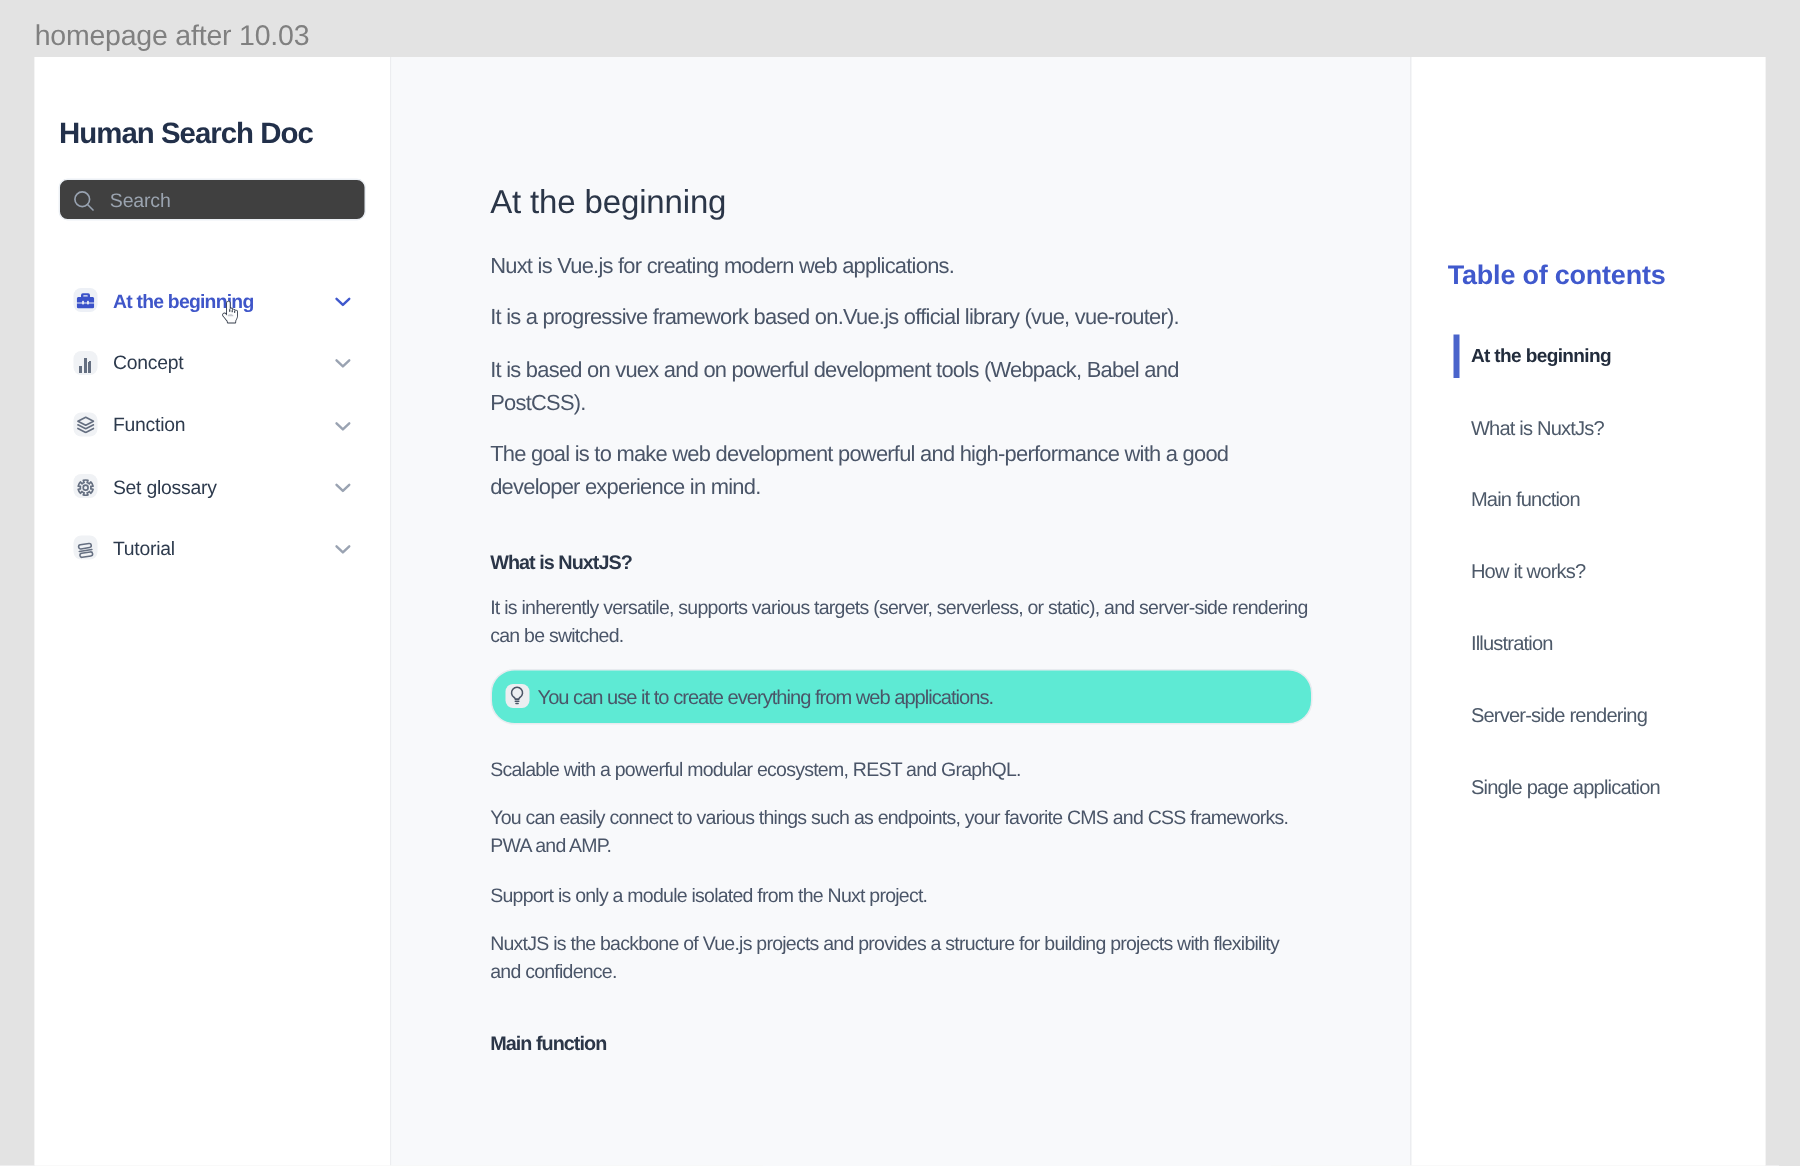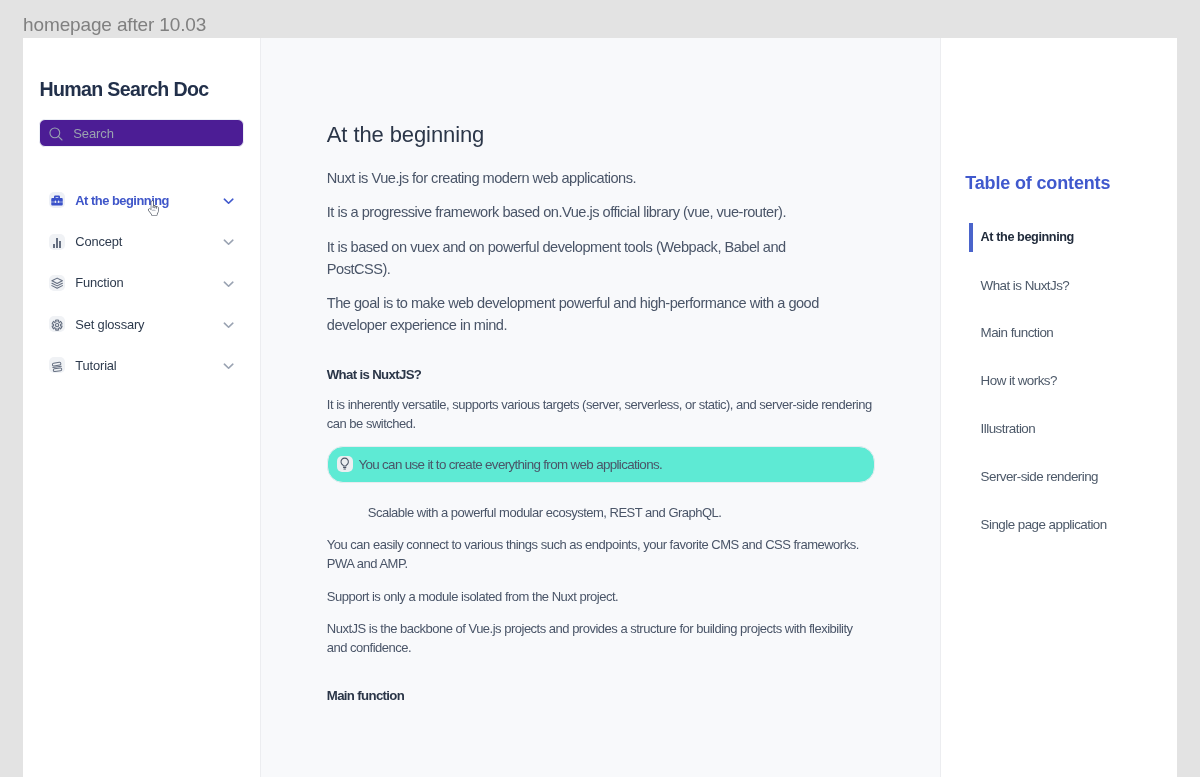--- a/index.html
+++ b/index.html
@@ -16,21 +16,21 @@
   .page{
     position:absolute;left:23px;top:38px;width:1154px;height:739px;
     background:#ffffff;display:flex;overflow:hidden;
   }
   
   .sidebar{width:238px;flex:0 0 238px;background:#fff;border-right:1px solid #ecedf0;box-sizing:border-box;position:relative;}
   .brand{position:absolute;left:16.4px;top:40.6px;font-size:19.6px;font-weight:bold;color:#22304a;
          letter-spacing:-.66px;line-height:20px;}
   .search{
     position:absolute;left:16.3px;top:81.3px;width:204.5px;height:28px;box-sizing:border-box;
-    border:1px solid #ecf0f5;border-radius:6px;background:#4c1d95;
+    border:1px solid #ecf0f5;border-radius:6px;background:#404040;
     display:flex;align-items:center;
   }
   .search .ico{margin:1.3px 0 0 8.5px;display:flex;color:#98a2b0;align-items:center;}
   .search .ph{font-size:13px;color:#9aa3af;margin-left:10.4px;letter-spacing:-.1px;}
   .nav{position:absolute;left:0;top:141.6px;width:100%;}
   .nav-item{
     display:flex;align-items:center;height:41.3px;padding:0 0 0 26.2px;box-sizing:border-box;
     cursor:pointer;
   }
   .nav-ico{
@@ -49,21 +49,21 @@
   p.lead{font-size:14.6px;letter-spacing:-0.5px;color:#4a5568;line-height:21.3px;margin:13.6px 0 0 0;width:502px;}
   p.lead.first{margin-top:21.5px;}
   h2.sub{font-size:13.2px;letter-spacing:-0.64px;font-weight:bold;color:#2b3648;margin:31.7px 0 0 0;line-height:14px;}
   p.body{font-size:13px;letter-spacing:-0.5px;color:#4a5568;line-height:19.3px;margin:13.0px 0 0 0;width:547px;}
   p.body.afterh2{margin-top:20.9px;}
   .callout{
     margin:12.2px 0 0 0;width:548px;height:37.2px;box-sizing:border-box;
     border:1px solid #e8ebef;border-radius:16px;background:#5eead4;
     padding:0 9px;display:flex;align-items:center;
   }
-  p.body.aftercallout{margin-top:20.1px;margin-left:41px;}
+  p.body.aftercallout{margin-top:20.1px;}
   .callout .cico{width:16px;height:16px;border-radius:5px;background:#eceef1;display:flex;align-items:center;justify-content:center;flex:0 0 16px;color:#4b5566;}
   .callout .ctext{font-size:13.4px;letter-spacing:-0.66px;color:#4a5568;margin-left:5.6px;}
   
   .toc{width:237px;flex:0 0 237px;background:#fff;border-left:1px solid #ecedf0;box-sizing:border-box;position:relative;}
   .toc-title{position:absolute;left:24.2px;top:138.2px;font-size:18px;font-weight:bold;color:#4059cd;line-height:14px;letter-spacing:-.15px;}
   .toc-list{position:absolute;left:0;top:175.5px;width:100%;}
   .toc-item{font-size:13.4px;color:#4d5969;height:47.8px;display:flex;align-items:center;cursor:pointer;
             padding-left:39.6px;box-sizing:border-box;letter-spacing:-.54px;position:relative;}
   .toc-item.active{color:#222c3c;font-weight:bold;font-size:12.7px;letter-spacing:-.42px;}
   .toc-item.active:before{content:"";position:absolute;left:28.2px;top:9.5px;width:3.9px;height:29px;background:#4a64cb;}

